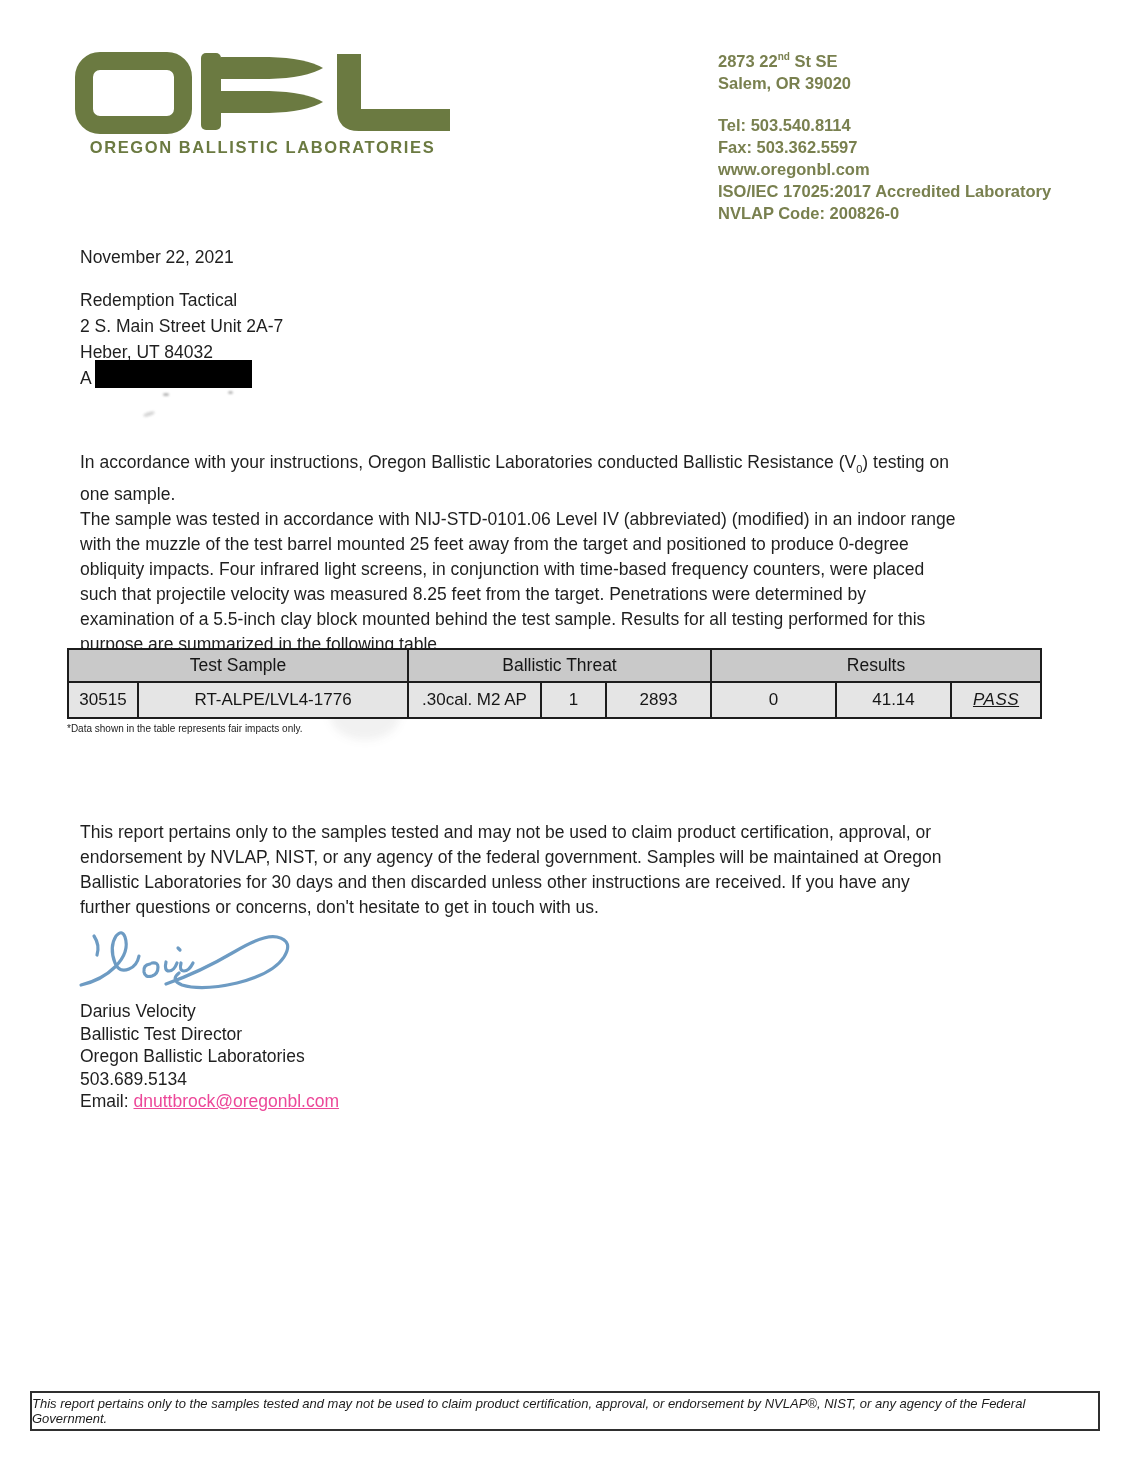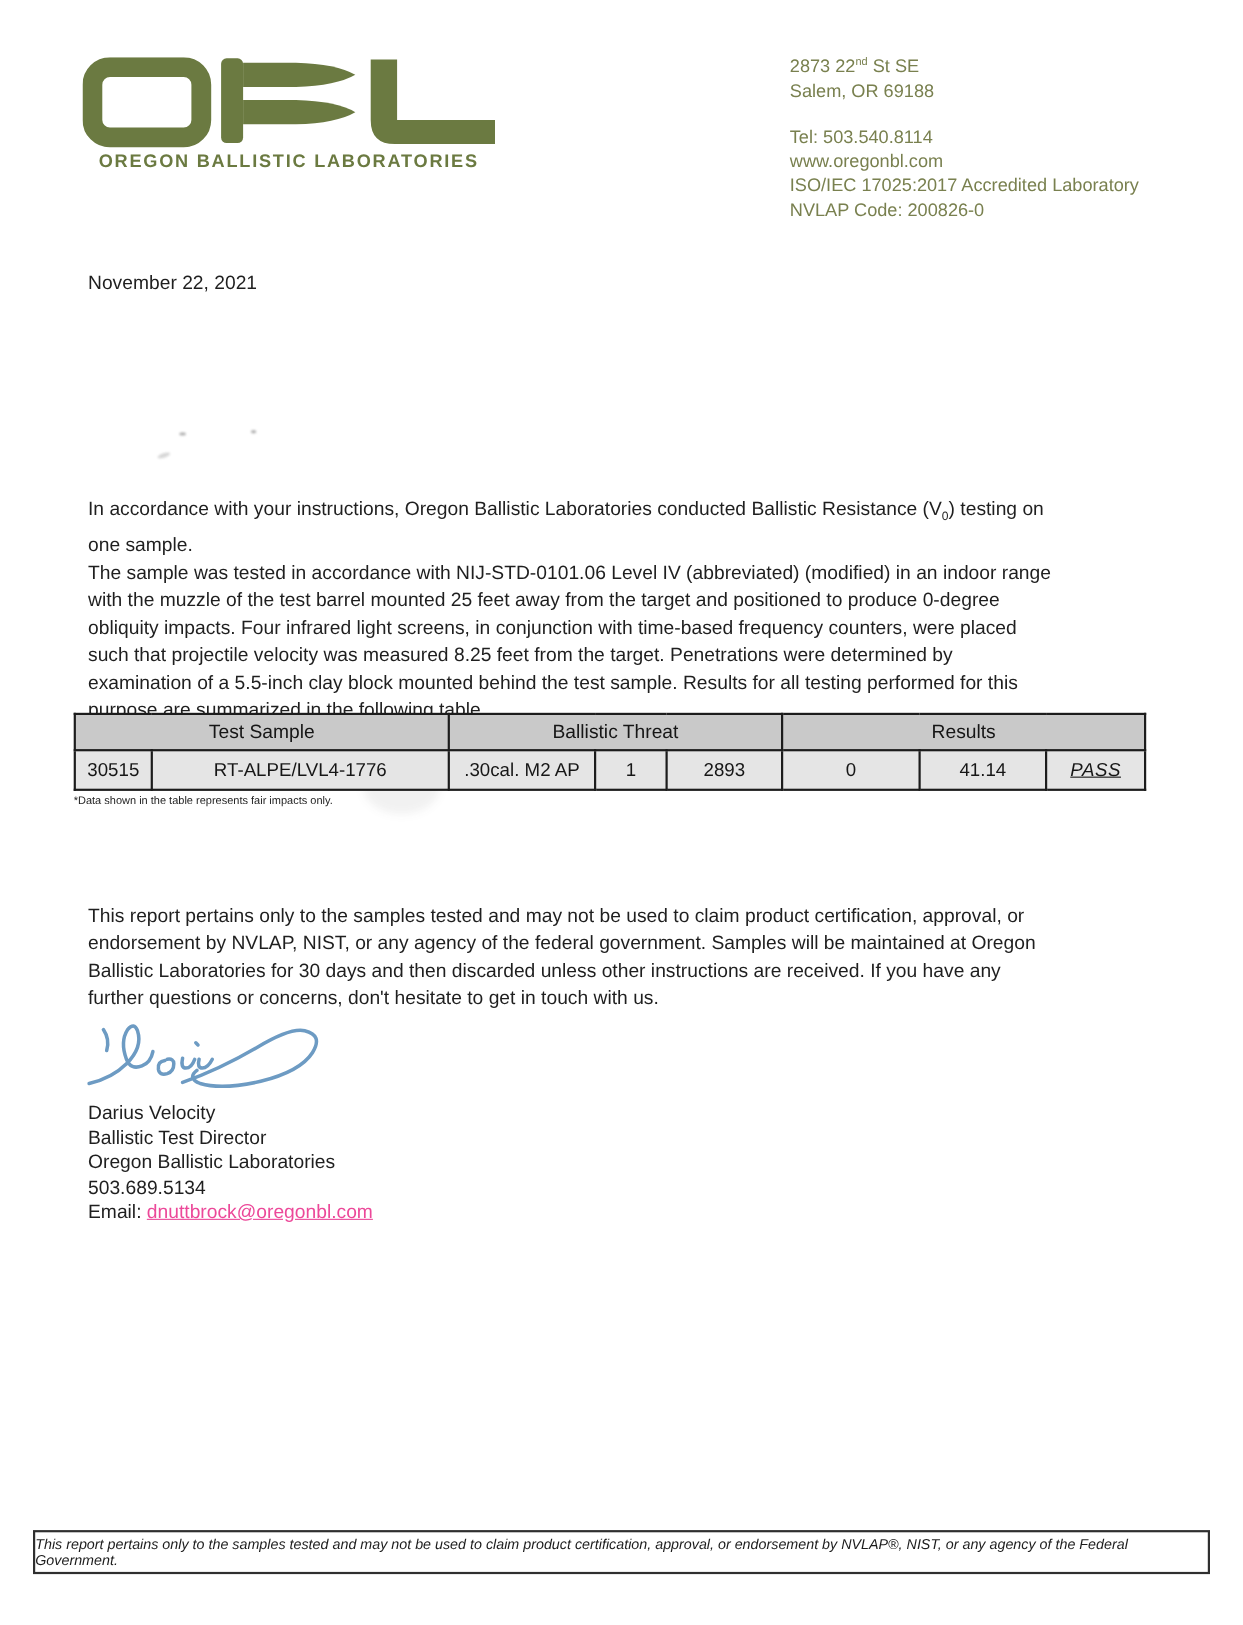--- a/index.html
+++ b/index.html
@@ -17,21 +17,21 @@
   .logo-mark { display:block; }
   .logo-wordmark {
     margin-top:4px; width:375px; text-align:center;
     font-weight:bold; font-size:16.5px; letter-spacing:1.6px;
     color:#6b7a41; white-space:nowrap;
   }
 
   
   .contact {
     position:absolute; left:718px; top:46px;
-    font-weight:normal; font-size:16.5px; line-height:22px;
+    font-weight:bold; font-size:16.5px; line-height:22px;
     color:#79804f;
   }
   .contact .spacer { height:20px; }
   .sup { font-size:10px; vertical-align:super; }
   .sub { font-size:11px; vertical-align:sub; }
 
   
   .date { position:absolute; left:80px; top:247px; font-size:17.5px;text-align:center; }
   .addr { position:absolute; left:80px; top:287px; font-size:17.5px; line-height:26px; }
   .redaction {
@@ -101,30 +101,37 @@
         <path d="M146,39 H194 Q231,40 248,50 Q231,60 194,61 H146 Z"></path>
 
         <path d="M262,2 H286 V57 H375 V79 H284 Q262,79 262,57 Z"></path>
       </g>
     </svg>
     <div class="logo-wordmark">OREGON BALLISTIC LABORATORIES</div>
   </div>
 
   <div class="contact">
     <div><span>2873 22</span><span class="sup">nd</span><span> St SE</span></div>
-    <div>Salem, OR 69188</div>
+    <div>Salem, OR 39020</div>
     <div class="spacer"></div>
     <div>Tel: 503.540.8114</div>
+    <div>Fax: 503.362.5597</div>
     <div>www.oregonbl.com</div>
     <div>ISO/IEC 17025:2017 Accredited Laboratory</div>
     <div>NVLAP Code: 200826-0</div>
   </div>
 
   <div class="date">November 22, 2021</div>
 
+  <div class="addr">
+    <div>Redemption Tactical</div>
+    <div>2 S. Main Street Unit 2A-7</div>
+    <div>Heber, UT 84032</div>
+    <div><span>A</span><span class="redaction"></span></div>
+  </div>
 
   <div class="smudge" style="left:163px; top:393px; width:6px; height:3px;"></div>
   <div class="smudge" style="left:228px; top:391px; width:5px; height:3px;"></div>
   <div class="smudge" style="left:143px; top:412px; width:12px; height:4px; transform:rotate(-18deg); opacity:.55;"></div>
   <div class="smudge light" style="left:330px; top:690px; width:70px; height:50px;"></div>
 
   <div class="para para1"><span>In accordance with your instructions, Oregon Ballistic Laboratories conducted Ballistic Resistance (V</span><span class="sub">0</span><span>) testing on
 one sample.
 The sample was tested in accordance with NIJ-STD-0101.06 Level IV (abbreviated) (modified) in an indoor range
 with the muzzle of the test barrel mounted 25 feet away from the target and positioned to produce 0-degree

